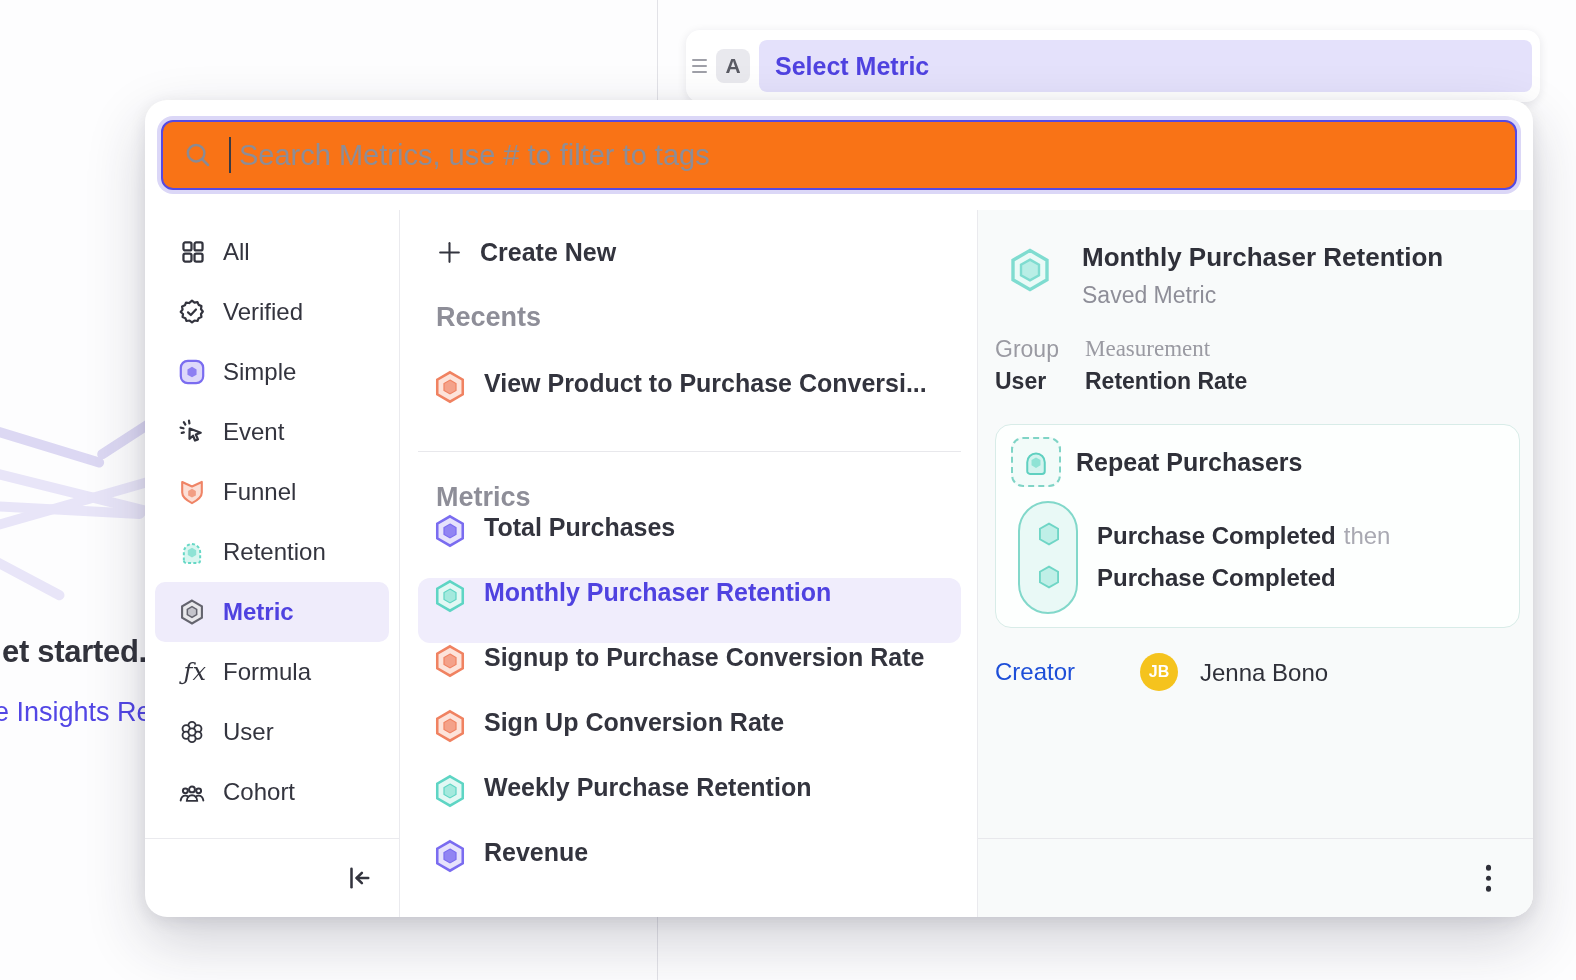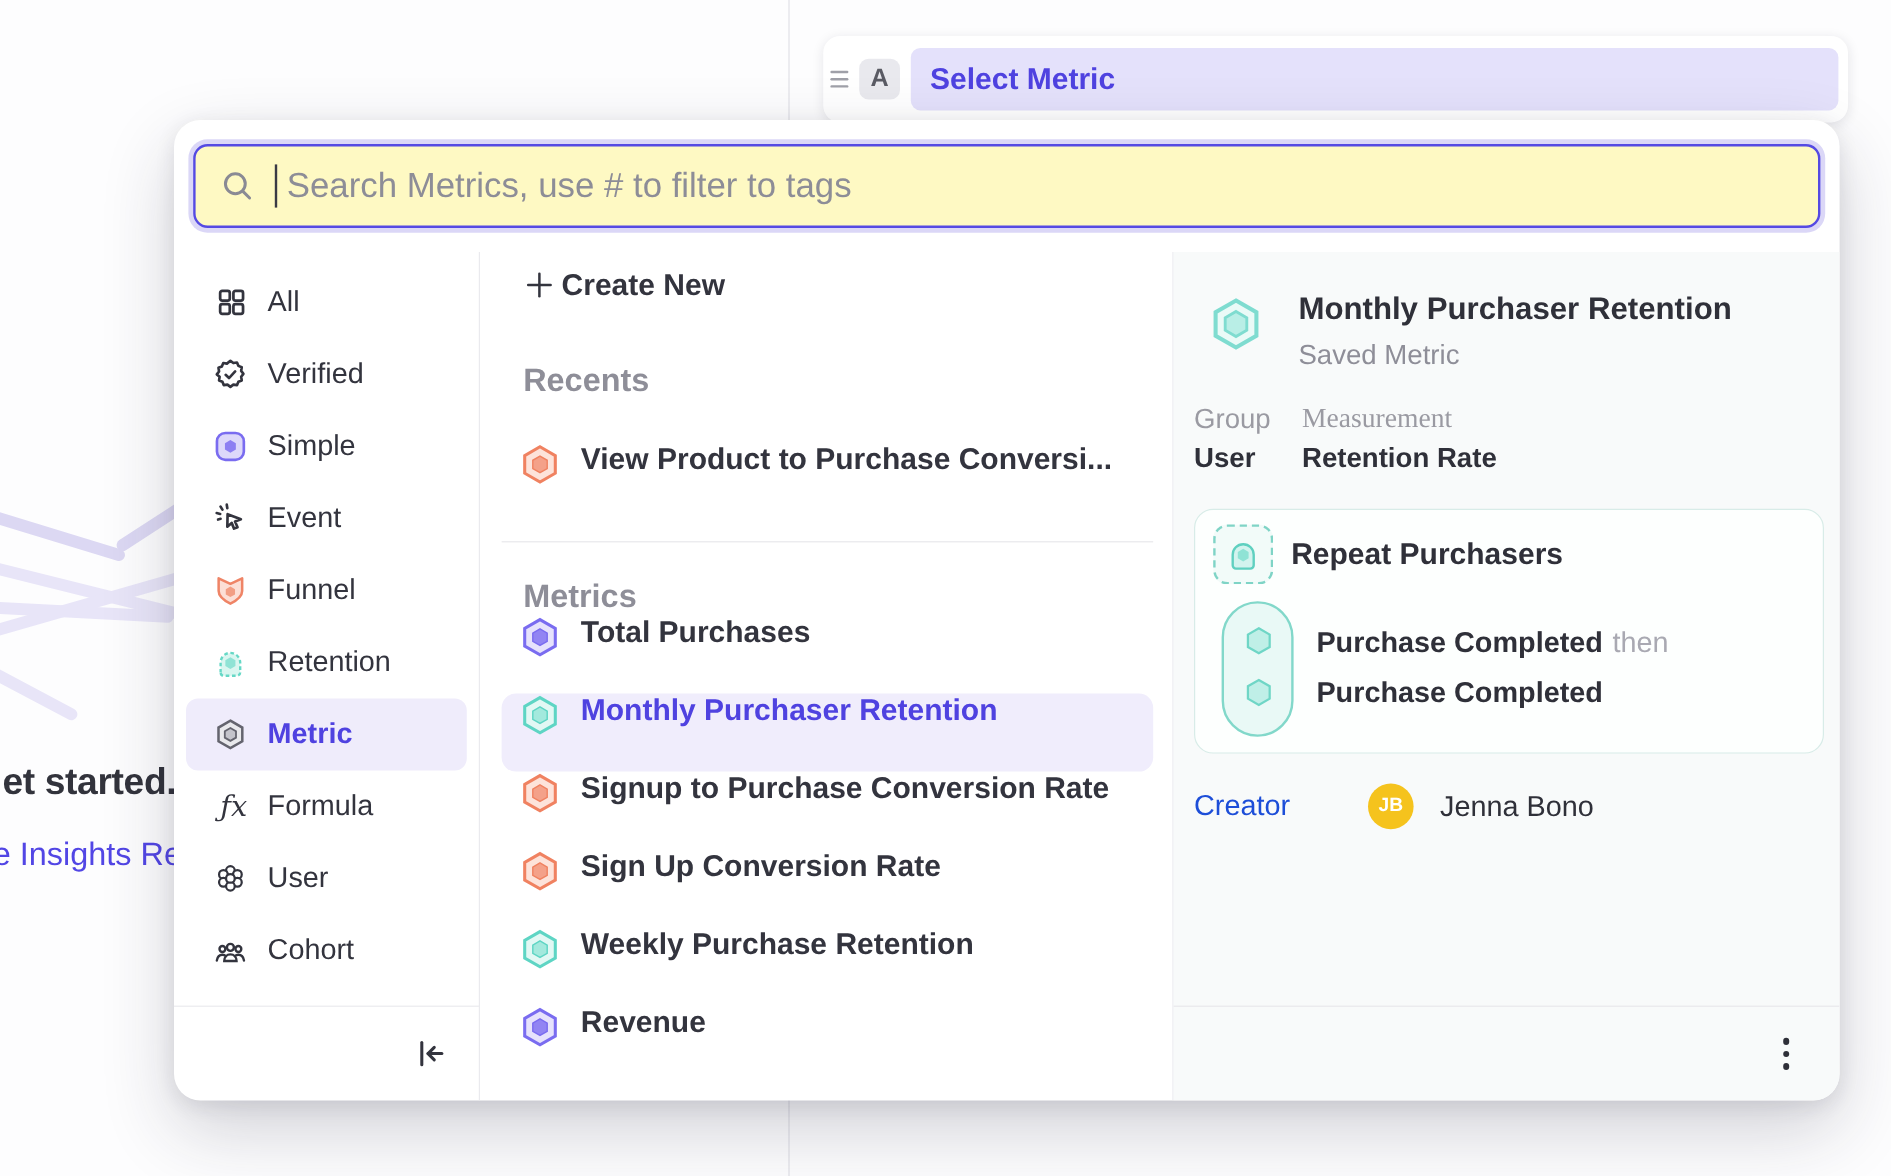--- a/index.html
+++ b/index.html
@@ -22,21 +22,21 @@
   .a-badge { width:34px; height:34px; border-radius:8px; background:#e9e9ee; color:#5a5b64;
     font-size:21px; font-weight:700; display:flex; align-items:center; justify-content:center; }
   .metric-pill { flex:1; height:52px; background:#e4e1fb; border-radius:8px; display:flex;
     align-items:center; padding-left:16px; font-size:25px; font-weight:600; color:#4f42e0; cursor:pointer; }
 
   
   .modal { position:absolute; left:145px; top:100px; width:1388px; height:817px; background:#fff;
     border-radius:22px; overflow:hidden;
     box-shadow:0 24px 60px rgba(35,35,60,.20), 0 4px 16px rgba(35,35,60,.10); }
 
-  .search-box { position:absolute; left:16px; top:20px; right:16px; height:70px; background:#fef9c3;
+  .search-box { position:absolute; left:16px; top:20px; right:16px; height:70px; background:#f97316;
     border:2px solid #554ae3; border-radius:12px; box-shadow:0 0 0 4px #dbd7f7;
     display:flex; align-items:center; gap:16px; padding:0 20px; }
   .search-box svg { flex:0 0 auto; }
   .search-caret { width:2px; height:36px; background:#3a3a44; margin-right:-8px; }
   .search-input { flex:1; border:none; outline:none; background:transparent; font-family:inherit;
     font-size:29px; color:#32333c; }
   .search-input::placeholder { color:#8d8d97; }
 
   .modal-body { position:absolute; top:110px; left:0; right:0; bottom:0; }
 
@@ -49,21 +49,21 @@
   .sb-label { font-size:24px; font-weight:500; color:#33343e; }
   .sb-row.selected .sb-label { color:#4f42e0; font-weight:600; }
   .fx { font-style:italic; font-family:"DejaVu Serif", serif; font-size:24px; color:#33343e; }
   .sb-footer { position:absolute; left:0; bottom:0; width:255px; height:79px; border-top:1px solid #eaeaee;
     display:flex; align-items:center; justify-content:flex-end; padding-right:26px; }
   .collapse-btn { cursor:pointer; display:flex; align-items:center; }
 
   
   .col-list { position:absolute; left:255px; top:0; bottom:0; width:578px; border-right:1px solid #eaeaee;
     padding:0 16px 0 18px; }
-  .cn-row { margin-top:14px; height:56px; display:flex; align-items:flex-start; gap:5px; padding-left:18px;
+  .cn-row { margin-top:14px; height:56px; display:flex; align-items:center; gap:17px; padding-left:18px;
     border-radius:12px; cursor:pointer; }
   .cn-label { font-size:25px; font-weight:700; color:#33343e; }
   .section-heading { font-size:27px; font-weight:600; color:#8e8e98; padding-left:18px; margin-top:22px; }
   .section-heading.metrics { margin-top:30px; }
   .recent-row { margin-top:36px; }
   .list-row { height:58px; display:flex; align-items:flex-start; gap:16px; padding-left:14px;
     border-radius:12px; cursor:pointer; }
   .metric-row { height:65px; }
   .metric-row:first-of-type { margin-top:28px; }
   .list-divider { height:1px; background:#e8e8ec; margin-top:24px; }

